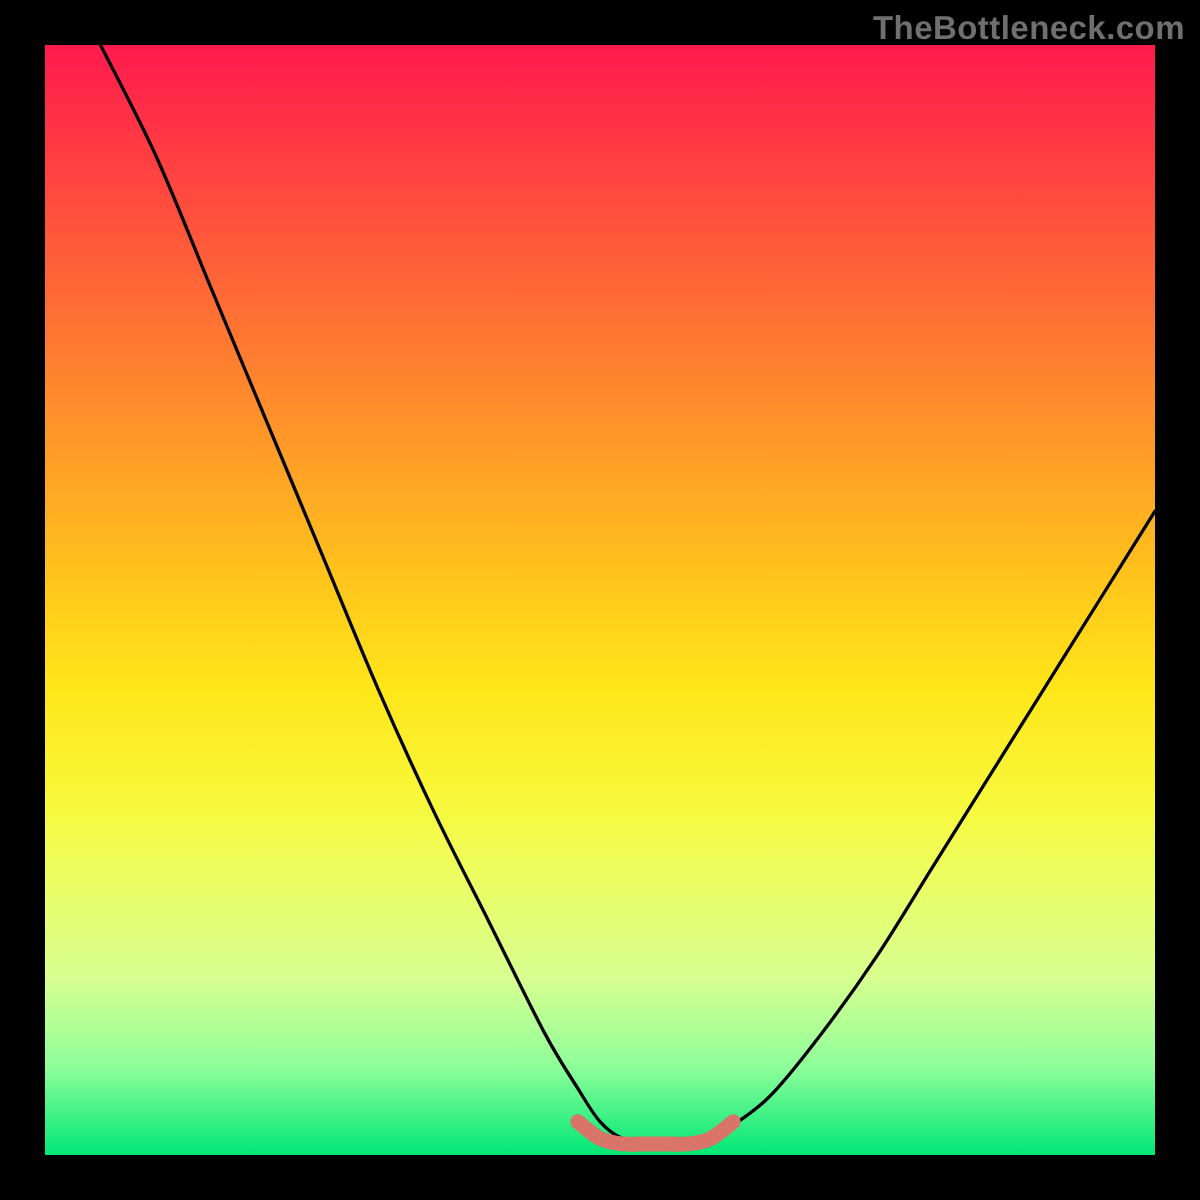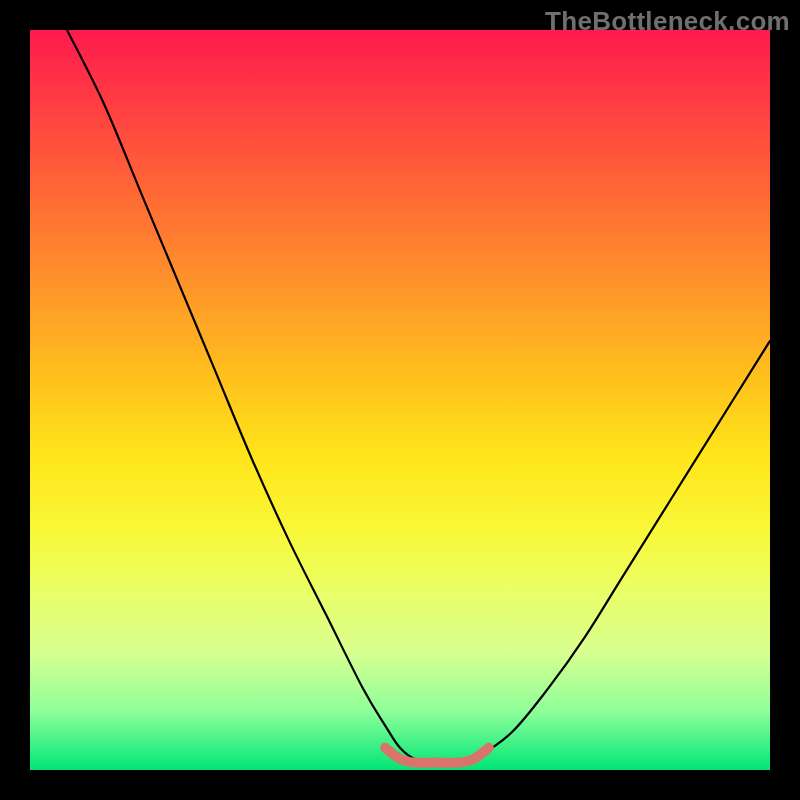--- a/index.html
+++ b/index.html
@@ -37,21 +37,21 @@
       #d8ff90 84%,
       #8fff9a 92%,
       #00e676 100%
     );
   }
   .watermark {
     position: absolute;
     top: 6px;
     right: 10px;
     font-family: Arial, Helvetica, sans-serif;
-    font-size: 26px;
+    font-size: 22px;
     font-weight: bold;
     color: #6f6f6f;
     letter-spacing: 0.3px;
     user-select: none;
   }
   svg.curve {
     position: absolute;
     top: 0;
     left: 0;
     width: 740px;

